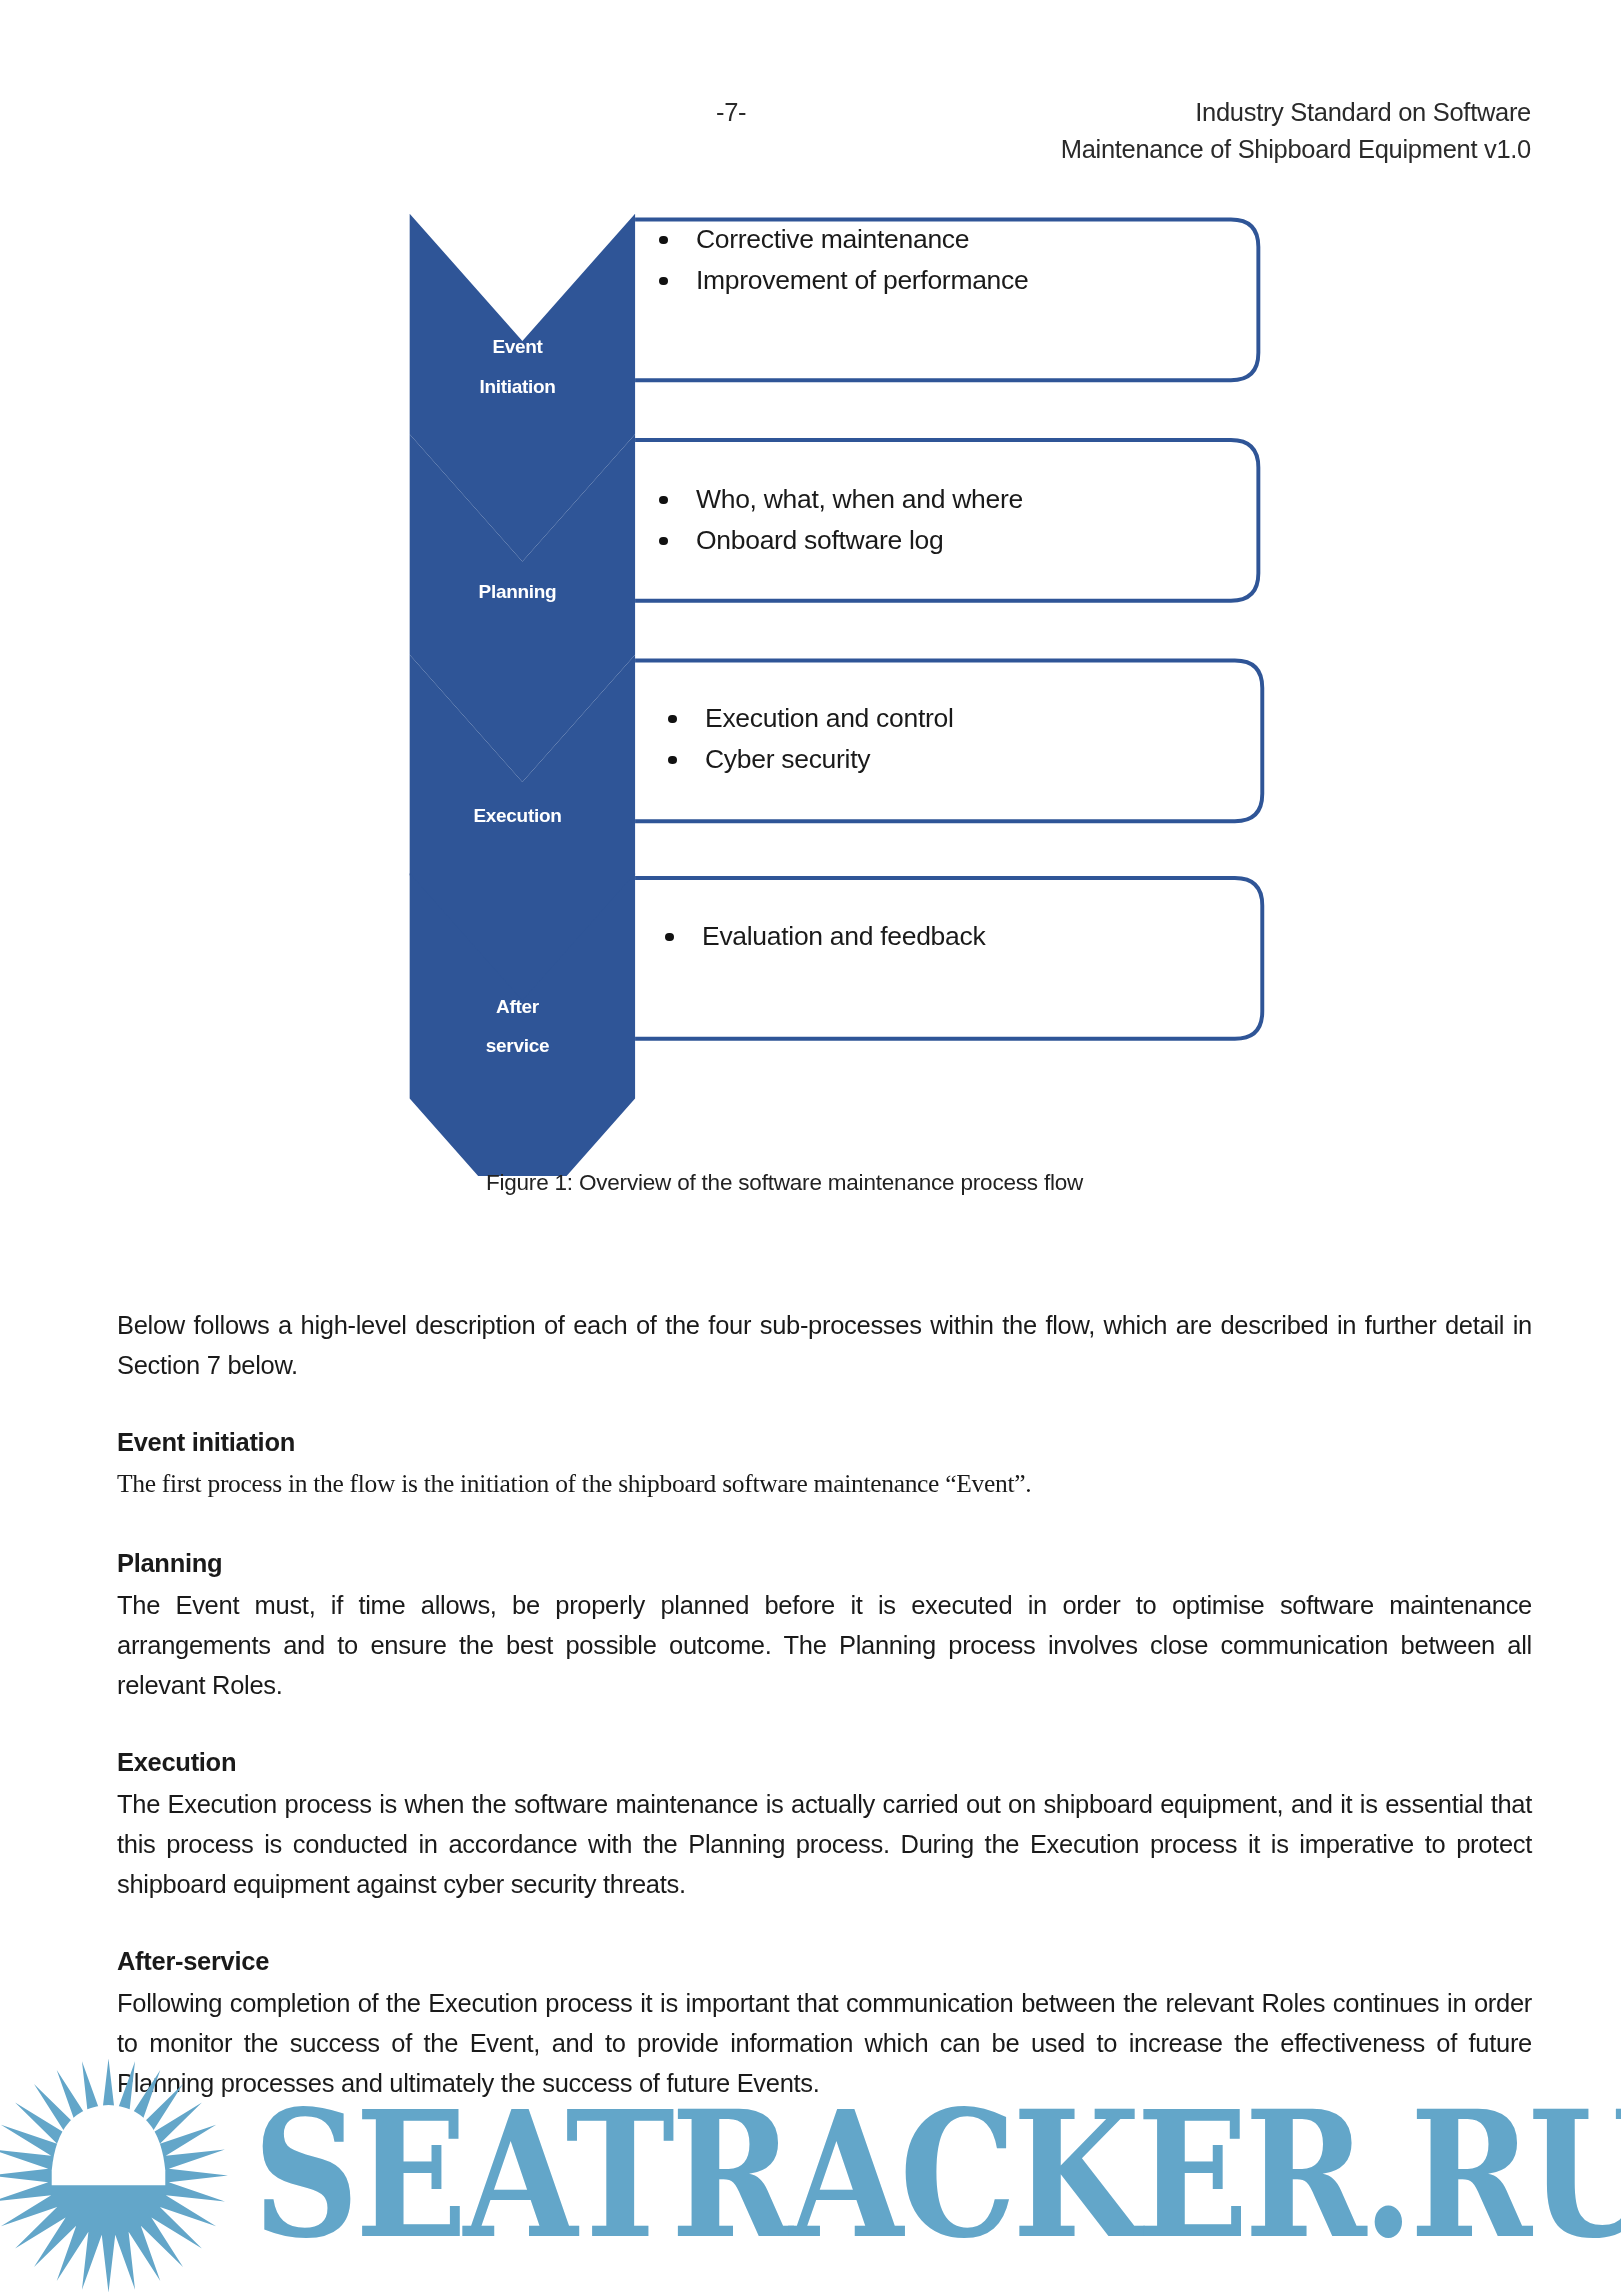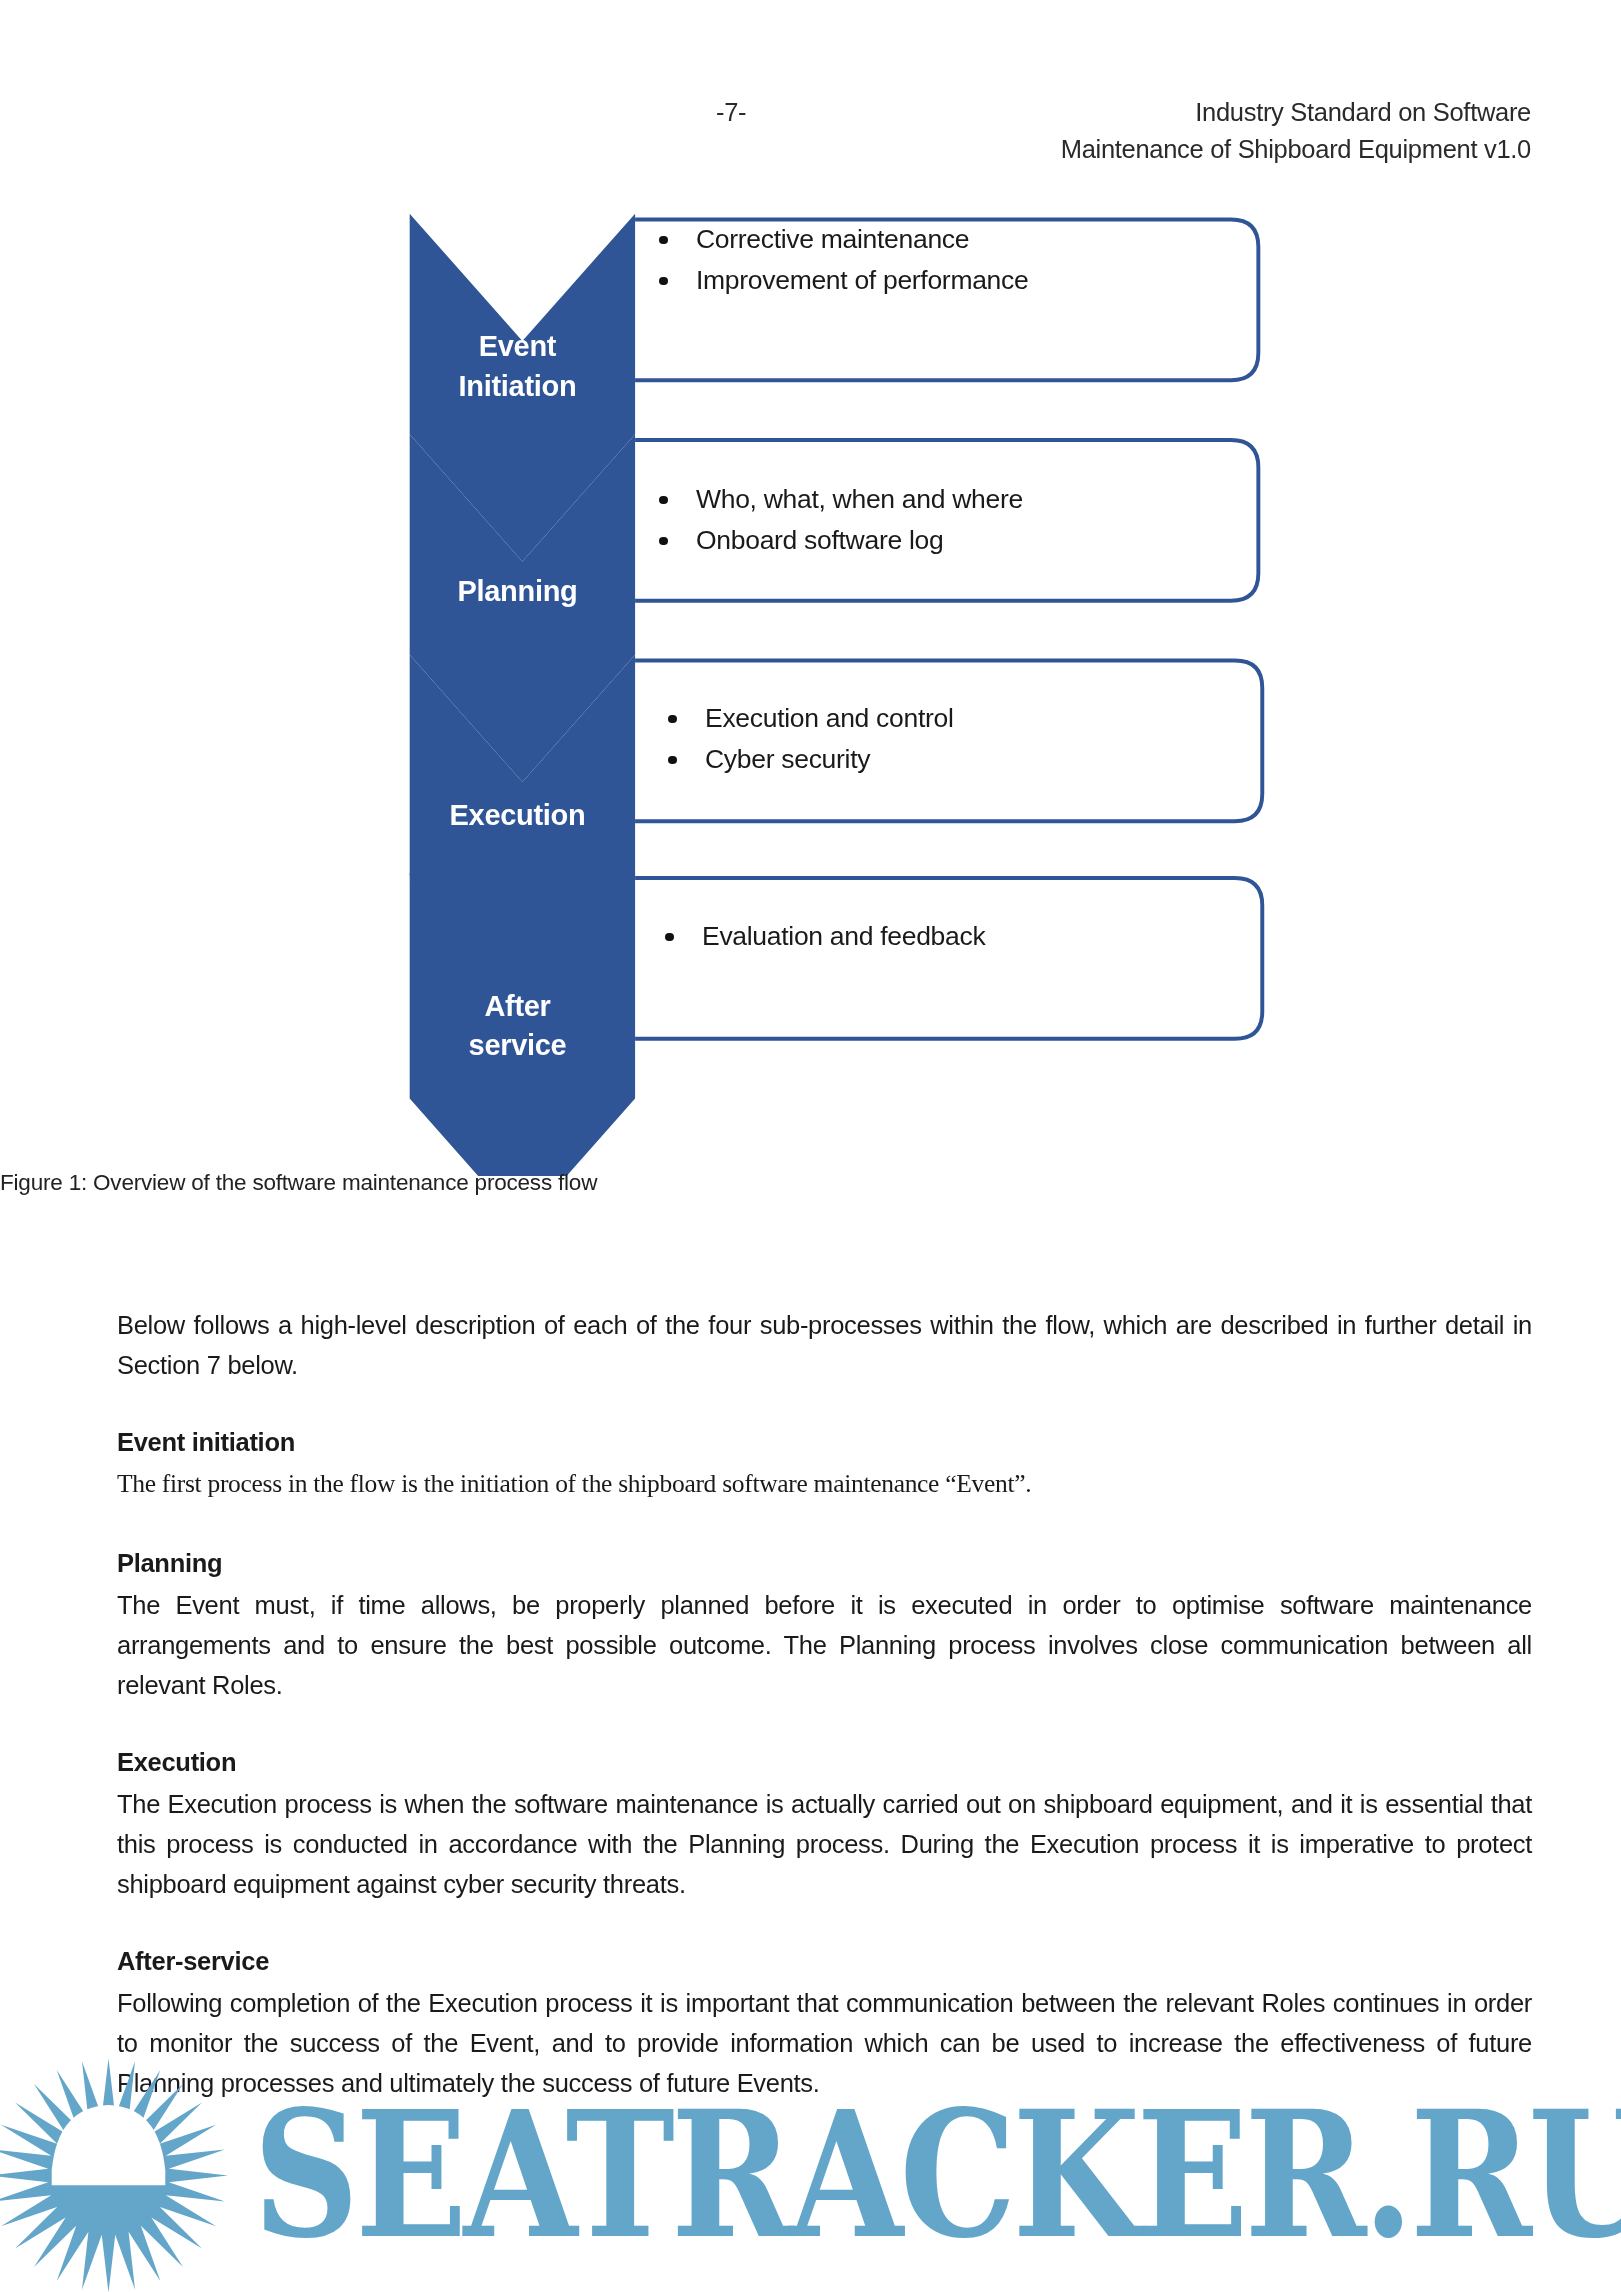--- a/index.html
+++ b/index.html
@@ -5,26 +5,26 @@
   html, body { margin: 0; padding: 0; background: #ffffff; }
   body { width: 1621px; height: 2293px; position: relative; overflow: hidden;
          font-family: "Liberation Sans", sans-serif; color: #1a1a1a; }
   .hdr { position: absolute; font-size: 25.5px; color: #2a2a2a; letter-spacing: -0.3px; }
   #hdr-page { left: 716px; top: 98px; }
   #hdr-title1 { right: 90px; top: 98px; text-align: right; }
   #hdr-title2 { right: 90px; top: 135px; text-align: right; }
 
   #diagram { position: absolute; left: 0; top: 0; }
   .step-label { position: absolute; width: 227px; left: 404px; text-align: center;
-                color: #ffffff; font-weight: bold; font-size: 29px; line-height: 39px; letter-spacing: -0.3px; }
+                color: #ffffff; font-weight: bold; font-size: 19px; line-height: 39px; letter-spacing: -0.3px; }
   .bullets { position: absolute; margin: 0; padding: 0; list-style: none; font-size: 26.5px; color: #1a1a1a; letter-spacing: -0.3px; }
   .bullets li { position: relative; padding-left: 39px; height: 41px; line-height: 41px; white-space: nowrap; }
   .bullets li::before { content: ""; position: absolute; left: 2px; top: 16.7px; width: 8.8px; height: 8.8px; border-radius: 50%; background: #111; }
 
-  #caption { position: absolute; left: 0; width: 1569px; top: 1170px; text-align: left; font-size: 22.5px; color: #222; letter-spacing: -0.2px; }
+  #caption { position: absolute; left: 0; width: 1569px; top: 1170px; text-align: center; font-size: 22.5px; color: #222; letter-spacing: -0.2px; }
 
   .body-text { position: absolute; left: 117px; width: 1415px; font-size: 25.5px; line-height: 40px; color: #1a1a1a; text-align: justify; letter-spacing: -0.3px; }
   .body-text.last-left { text-align-last: left; }
   .sec-head { position: absolute; left: 117px; font-size: 25.5px; font-weight: bold; color: #1a1a1a; letter-spacing: -0.3px; }
 
   #watermark { position: absolute; left: 0; top: 2058px; width: 1621px; height: 234px; }
   #wm-text { position: absolute; left: 253px; top: 2088px; font-family: "DejaVu Serif", serif; font-weight: bold;
              font-size: 147px; letter-spacing: -3.9px; color: #63a6c9; line-height: 1; white-space: nowrap; transform: scaleY(1.18); transform-origin: top left; }
 </style>
 </head>

